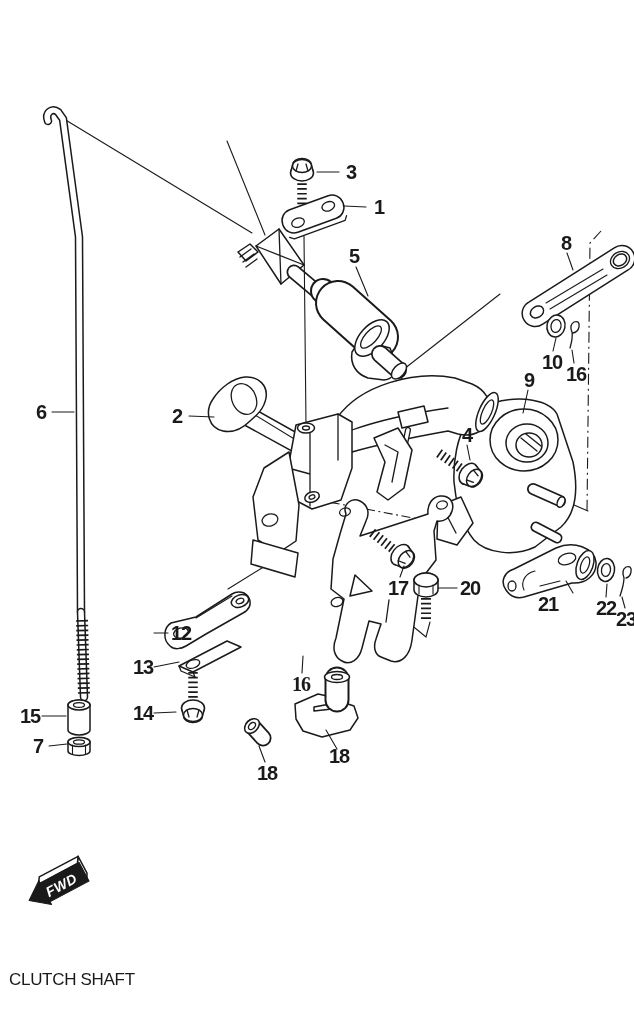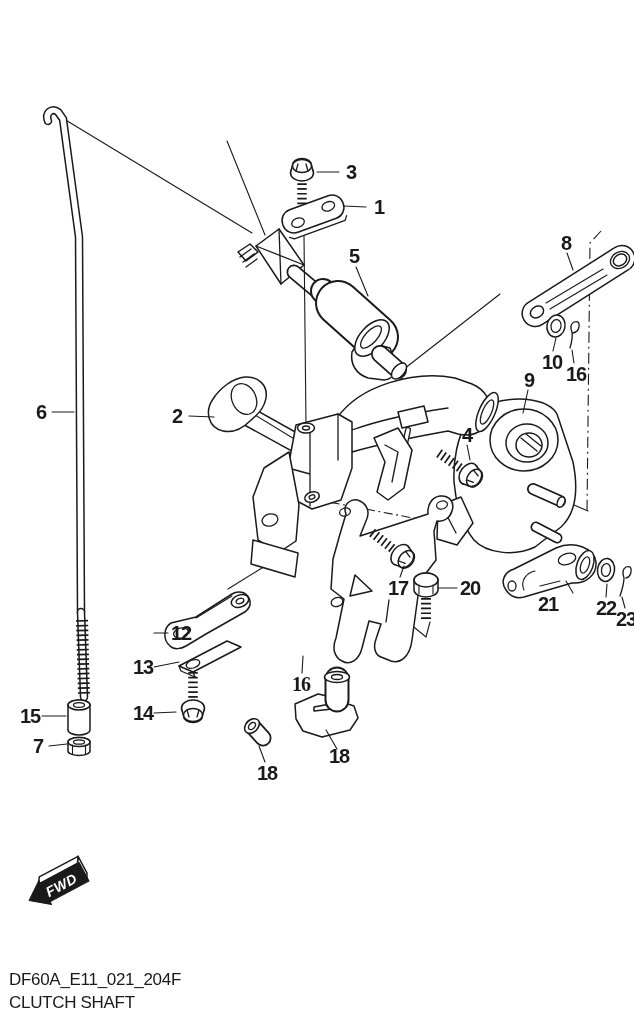--- a/index.html
+++ b/index.html
@@ -306,17 +306,16 @@
       <div class="callout" style="left: 398px; top: 588px;">17</div>
       <div class="callout" style="left: 339px; top: 756px;">18</div>
       <div class="callout" style="left: 267px; top: 773px;">18</div>
       <div class="callout" style="left: 470px; top: 588px;">20</div>
       <div class="callout" style="left: 548px; top: 604px;">21</div>
       <div class="callout" style="left: 606px; top: 608px;">22</div>
       <div class="callout" style="left: 626px; top: 619px;">23</div>
     </div>
 
   <div class="footer">
-    <div>DF60A_E11_021_204F</div>
     <div>CLUTCH SHAFT</div>
   </div>
 
 </div>
 
 </body></html>

